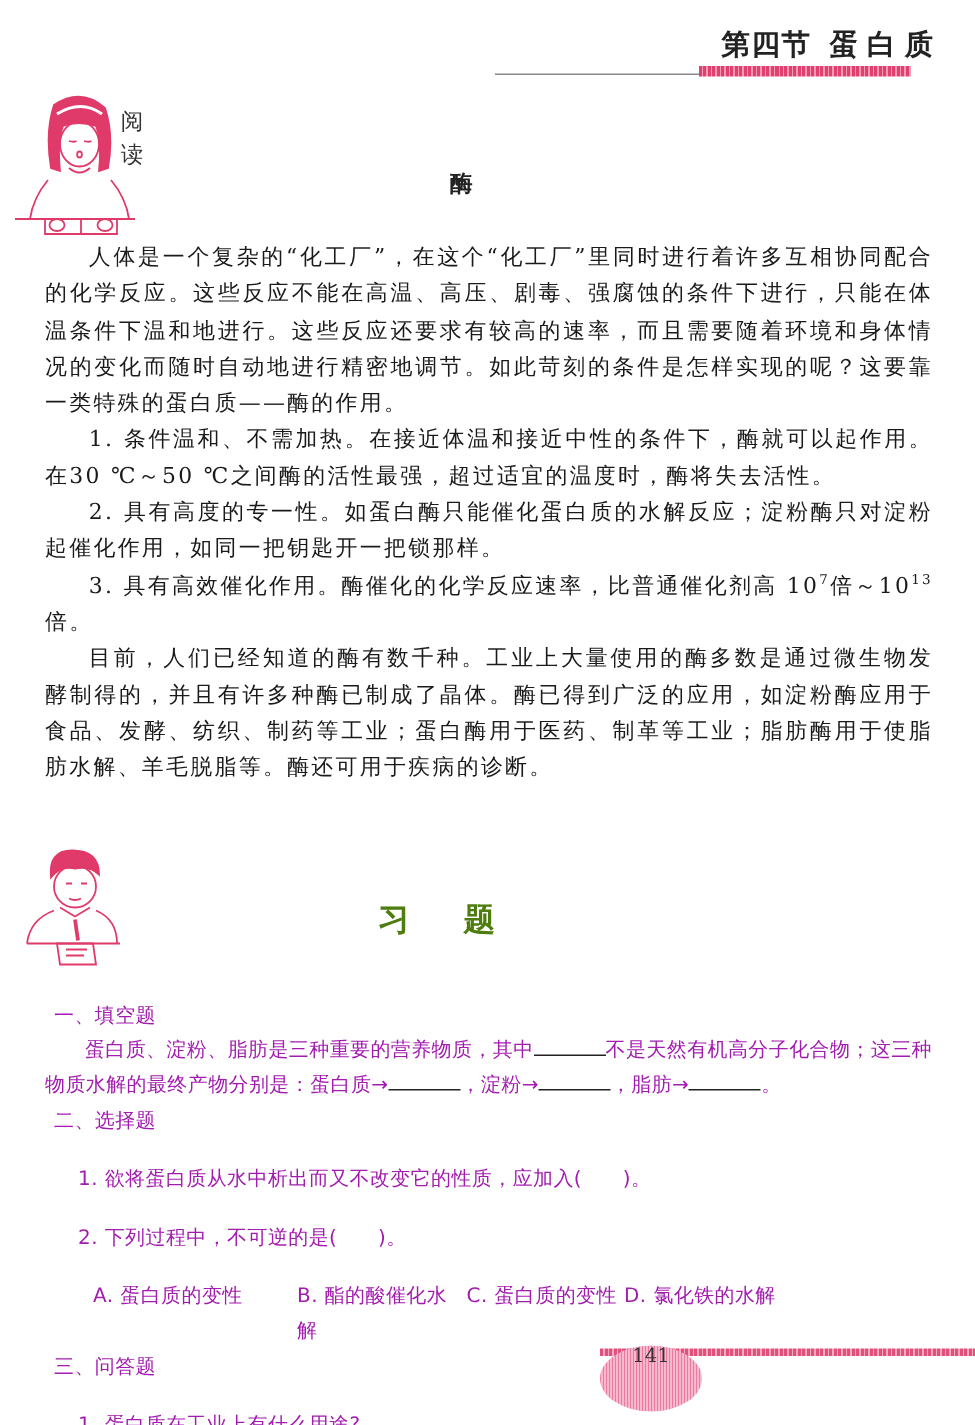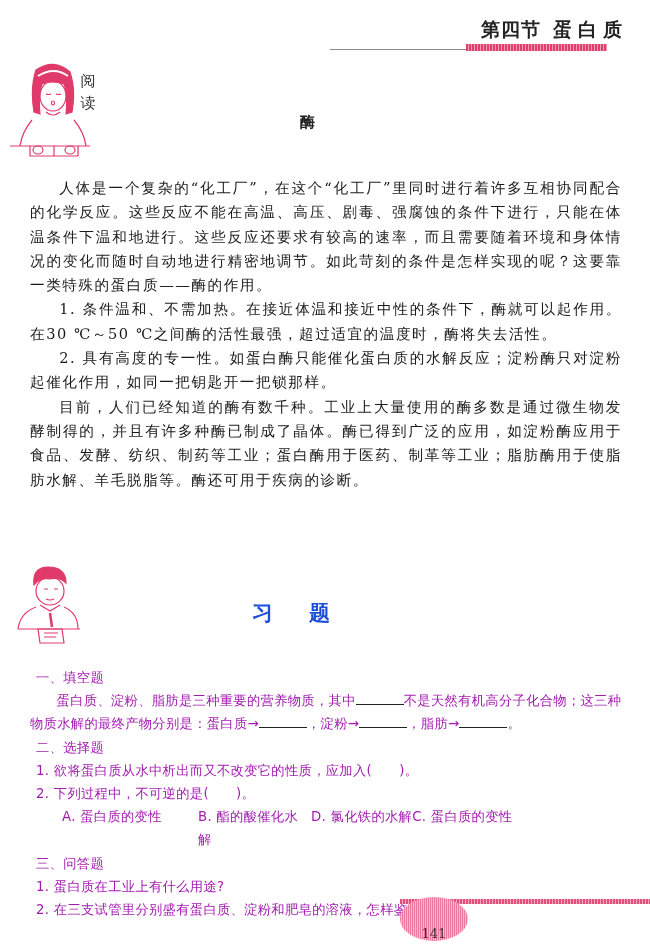--- a/index.html
+++ b/index.html
@@ -23,54 +23,54 @@
   .reading-label {
     left: 79px; top: 70px; font-size: 15px; line-height: 22px; color: #333;
     font-family: "DejaVu Sans", "Liberation Sans", sans-serif;
     width: 18px; text-align: center;
   }
   .article-title {
     left: 300px; top: 113px; font-weight: bold; font-size: 15px; color: #222;
     font-family: "DejaVu Sans", "Liberation Sans", sans-serif;
   }
   .body-text {
-    left: 30px; top: 176px; width: 592px;
+    left: 30px; top: 160px; width: 592px;
     font-size: 14.6px; line-height: 24.3px; letter-spacing: 1.55px;
     text-align: justify;
   }
   .body-text p { margin: 0; text-indent: 2em; }
   .body-text sup { font-size: 9px; line-height: 0; }
   .ex-title {
     left: 0; width: 618px; top: 599px; text-align: center;
     font-family: "DejaVu Sans", "Liberation Sans", sans-serif;
     font-weight: bold; font-size: 21px; letter-spacing: 36px; 
-    box-sizing: border-box; color: #1d4ed8;
+    box-sizing: border-box; color: #4d7c0f;
   }
   .exercises {
     left: 30px; top: 666px; width: 600px;
     font-size: 13.3px; line-height: 23.2px; letter-spacing: 0.3px;
     font-family: "DejaVu Sans", "Liberation Sans", sans-serif;
     color: #a21caf;
   }
   .exercises .sec { padding-left: 6px; margin: 0; }
   .exercises .para { text-indent: 2em; margin: 0; }
-  .exercises .q { padding-left: 6px; margin: 0; }
+  .exercises .q { padding-left: 6px; margin: 16px; }
   .blank { display: inline-block; border-bottom: 1px solid #222; height: 14px; vertical-align: baseline; }
   .opts { display: flex; padding-left: 32px; margin: 0; }
   .opts span { display: inline-block; }
   .exercises sub { font-size: 8px; }
   .page-tail {
     left: 400px; top: 899px; width: 250px; height: 5px;
     background: repeating-linear-gradient(90deg, #e0507c 0 2px, #f6a8c0 2px 3px);
   }
   .page-oval {
     left: 400px; top: 897px; width: 68px; height: 44px; border-radius: 50%;
     background: repeating-linear-gradient(90deg, #ec7aa0 0 1px, #f6b8cd 1px 2px),
                 #f08bad;
-    display: flex; align-items: flex-end; justify-content: center;
+    display: flex; align-items: flex-start; justify-content: center;
   }
   .page-number {
     font-family: "DejaVu Serif", "Liberation Serif", serif; font-size: 13px; color: #333;
   }
 </style>
 </head>
 <body>
 
 <div class="abs header-title">
   <span>第四节</span><span class="t2">蛋白质</span>
@@ -97,20 +97,21 @@
 <div class="abs reading-label">
   <div>阅</div>
   <div>读</div>
 </div>
 <div class="abs article-title">酶</div>
 
 <div class="abs body-text">
   <p>人体是一个复杂的“化工厂”，在这个“化工厂”里同时进行着许多互相协同配合的化学反应。这些反应不能在高温、高压、剧毒、强腐蚀的条件下进行，只能在体温条件下温和地进行。这些反应还要求有较高的速率，而且需要随着环境和身体情况的变化而随时自动地进行精密地调节。如此苛刻的条件是怎样实现的呢？这要靠一类特殊的蛋白质——酶的作用。</p>
   <p>1. 条件温和、不需加热。在接近体温和接近中性的条件下，酶就可以起作用。在30 ℃～50 ℃之间酶的活性最强，超过适宜的温度时，酶将失去活性。</p>
   <p>2. 具有高度的专一性。如蛋白酶只能催化蛋白质的水解反应；淀粉酶只对淀粉起催化作用，如同一把钥匙开一把锁那样。</p>
+  <p><span>3. 具有高效催化作用。酶催化的化学反应速率，比普通催化剂高 10</span><sup>7</sup><span>倍～10</span><sup>13</sup><span>倍。</span></p>
   <p>目前，人们已经知道的酶有数千种。工业上大量使用的酶多数是通过微生物发酵制得的，并且有许多种酶已制成了晶体。酶已得到广泛的应用，如淀粉酶应用于食品、发酵、纺织、制药等工业；蛋白酶用于医药、制革等工业；脂肪酶用于使脂肪水解、羊毛脱脂等。酶还可用于疾病的诊断。</p>
 </div>
 
 <svg class="abs" style="left:10px;top:563px;" width="72" height="92" viewBox="0 0 72 92">
   <g fill="none" stroke="#e03a6a" stroke-width="1.2">
     <path d="M24 22 Q22 4 38 4 Q56 4 56 20 Q50 14 40 16 Q30 14 24 22Z" fill="#e03a6a"></path>
     <ellipse cx="40" cy="28" rx="14" ry="14"></ellipse>
     <path d="M34 26 h4 M44 26 h4"></path>
     <path d="M36 36 Q40 38 44 36"></path>
     <path d="M30 42 L40 48 L50 42"></path>
@@ -127,22 +128,22 @@
 <div class="abs exercises">
   <p class="sec">一、填空题</p>
   <p class="para"><span>蛋白质、淀粉、脂肪是三种重要的营养物质，其中</span><span class="blank" style="width:48px"></span><span>不是天然有机高分子化合物；这三种物质水解的最终产物分别是：蛋白质→</span><span class="blank" style="width:48px"></span><span>，淀粉→</span><span class="blank" style="width:48px"></span><span>，脂肪→</span><span class="blank" style="width:48px"></span><span>。</span></p>
 
   <p class="sec">二、选择题</p>
   <p class="q">1. 欲将蛋白质从水中析出而又不改变它的性质，应加入(　　)。</p>
   <p class="q">2. 下列过程中，不可逆的是(　　)。</p>
   <div class="opts">
     <span style="width:136px">A. 蛋白质的变性</span>
     <span style="width:113px">B. 酯的酸催化水解</span>
+    <span style="width:105px">C. 蛋白质的变性</span>
     <span>D. 氯化铁的水解</span>
-    <span style="width:105px">C. 蛋白质的变性</span>
   </div>
 
   <p class="sec">三、问答题</p>
   <p class="q">1. 蛋白质在工业上有什么用途?</p>
   <p class="q">2. 在三支试管里分别盛有蛋白质、淀粉和肥皂的溶液，怎样鉴别它们?</p>
 </div>
 
 <div class="abs page-tail"></div>
 <div class="abs page-oval">
   <span class="page-number">141</span>

